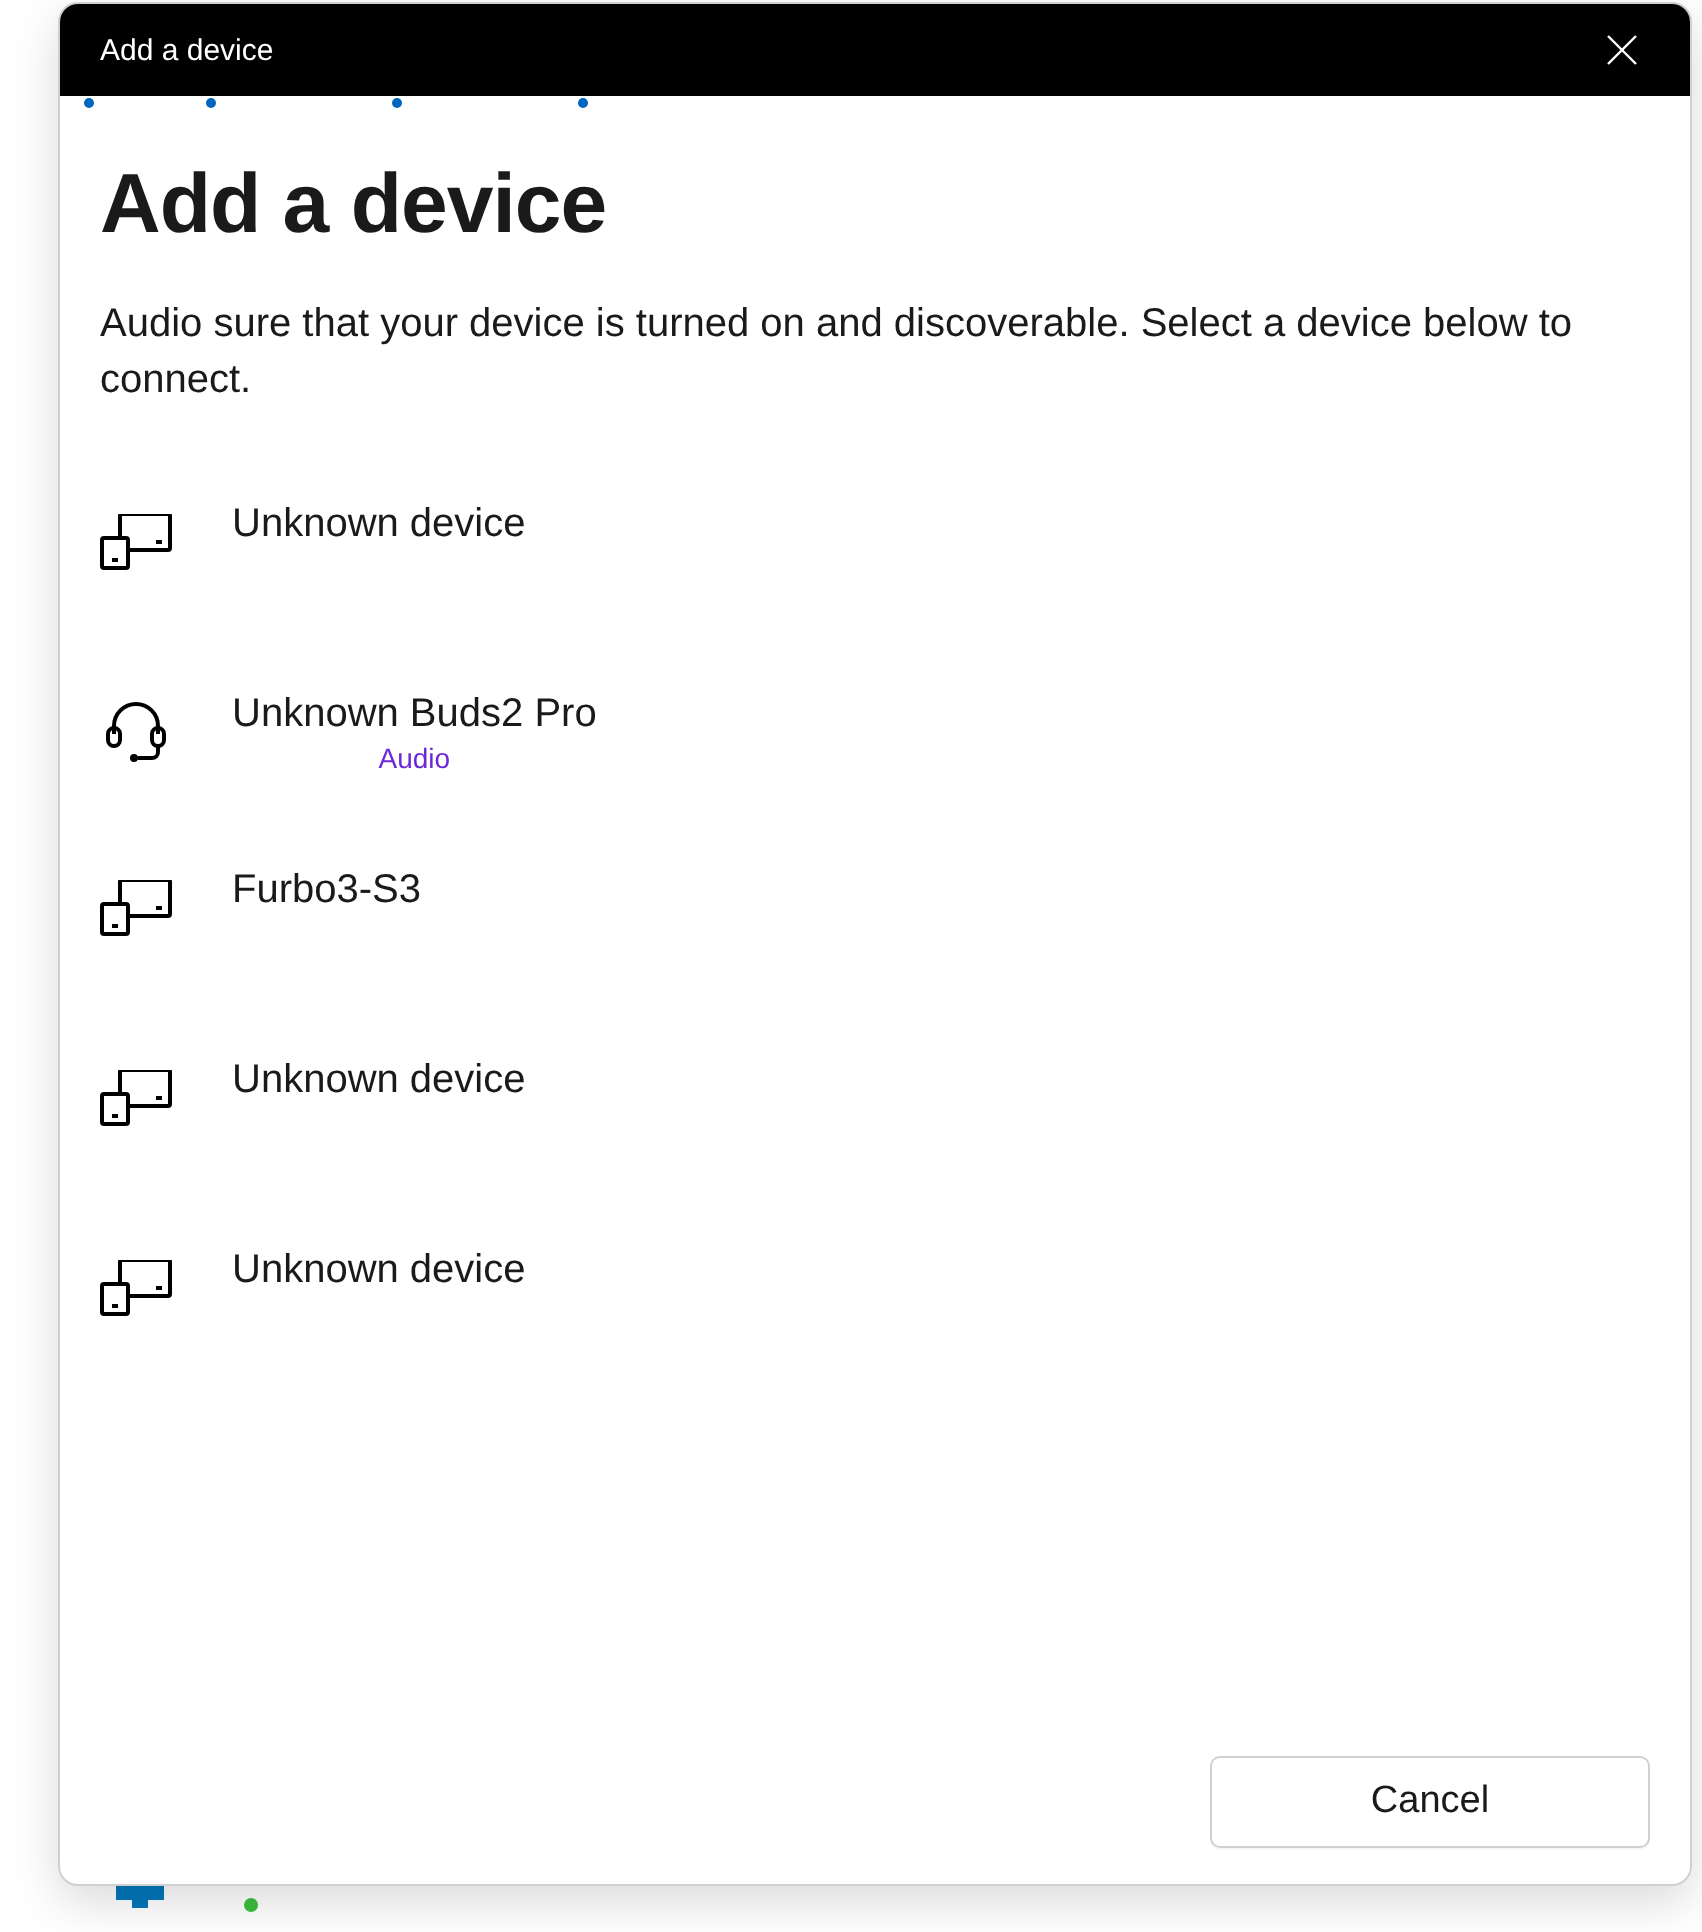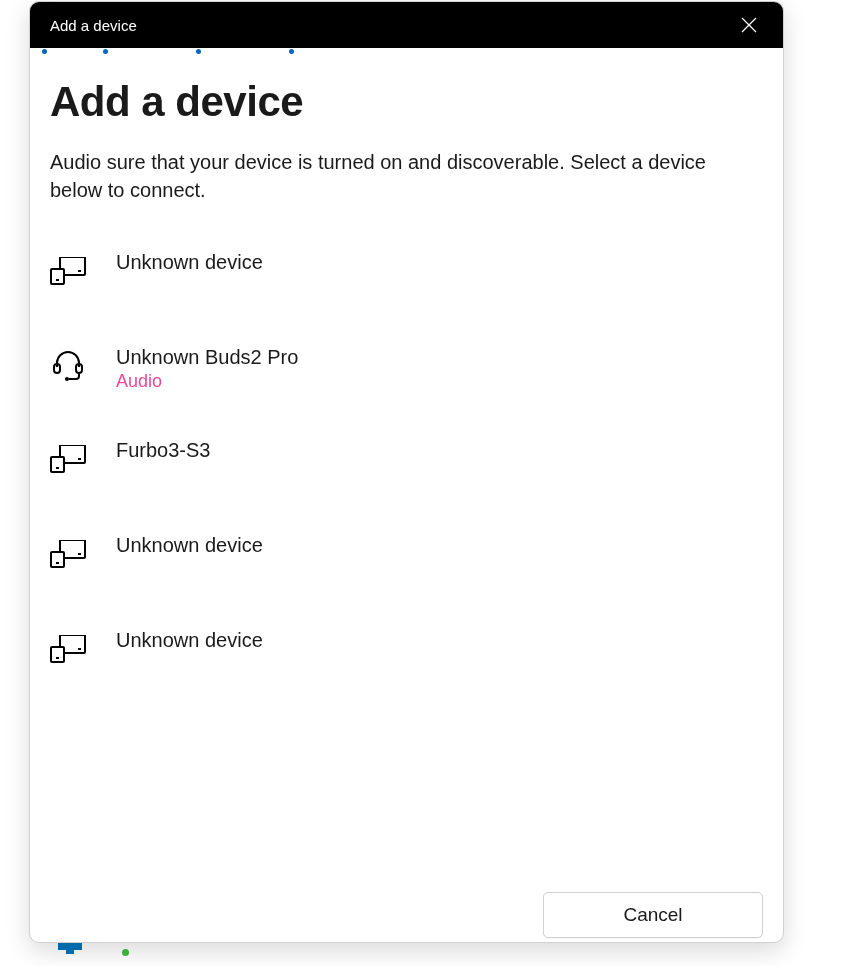--- a/index.html
+++ b/index.html
@@ -48,21 +48,21 @@
       left: 122px;
       width: 7px;
       height: 7px;
       background: #3dbf3d;
       border-radius: 50%;
     }
     .dialog {
       position: absolute;
       top: 1px;
       left: 29px;
-      width: 755px;
+      width: 817px;
       height: 942px;
       background: #ffffff;
       border-radius: 10px;
       overflow: hidden;
       border: 1px solid #d0d0d0;
       box-shadow: 0 8px 24px rgba(0,0,0,0.15);
     }
     .titlebar {
       height: 46px;
       background: #000000;
@@ -149,34 +149,35 @@
       height: 28px;
     }
     .device-icon.headset svg {
       width: 30px;
       height: 30px;
     }
     .device-text {
       display: flex;
       flex-direction: column;
       gap: 2px;
+      text-align: center;
     }
     .device-name {
       font-size: 20px;
       color: #1a1a1a;
       font-weight: 400;
     }
     .device-type {
-      font-size: 18px;
-      color: #ec4899;
+      font-size: 14px;
+      color: #6d28d9;
       font-weight: 400;
     }
     .footer {
       position: absolute;
-      bottom: 4px;
+      bottom: 18px;
       right: 20px;
     }
     .cancel-btn {
       min-width: 220px;
       height: 46px;
       background: #ffffff;
       border: 1px solid #d0d0d0;
       border-radius: 5px;
       font-size: 19px;
       color: #1a1a1a;

